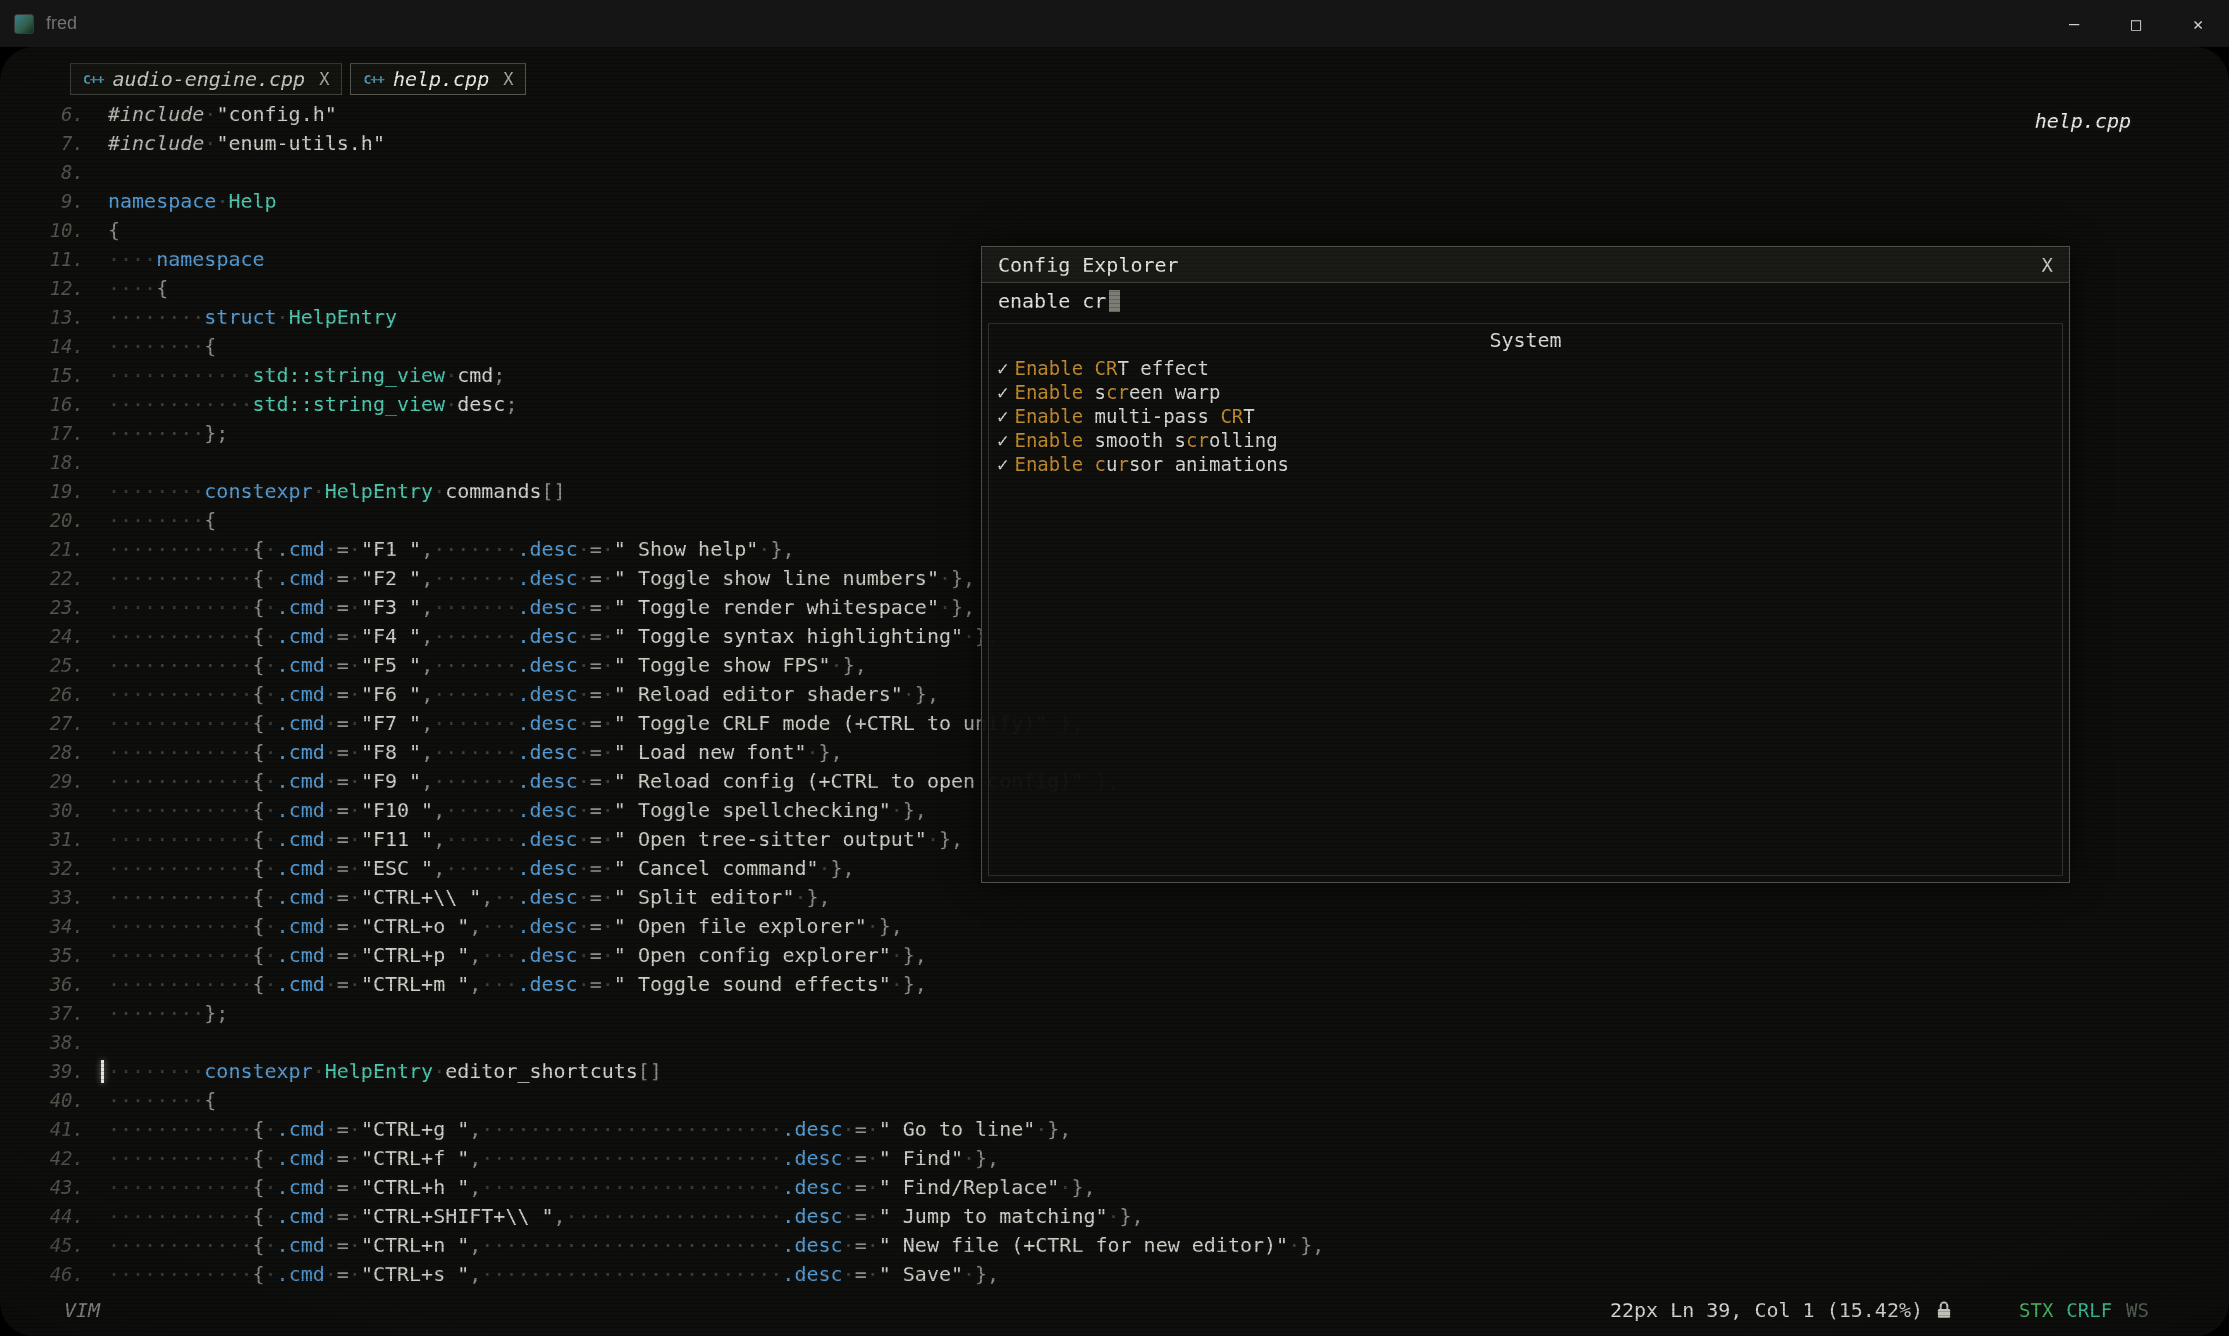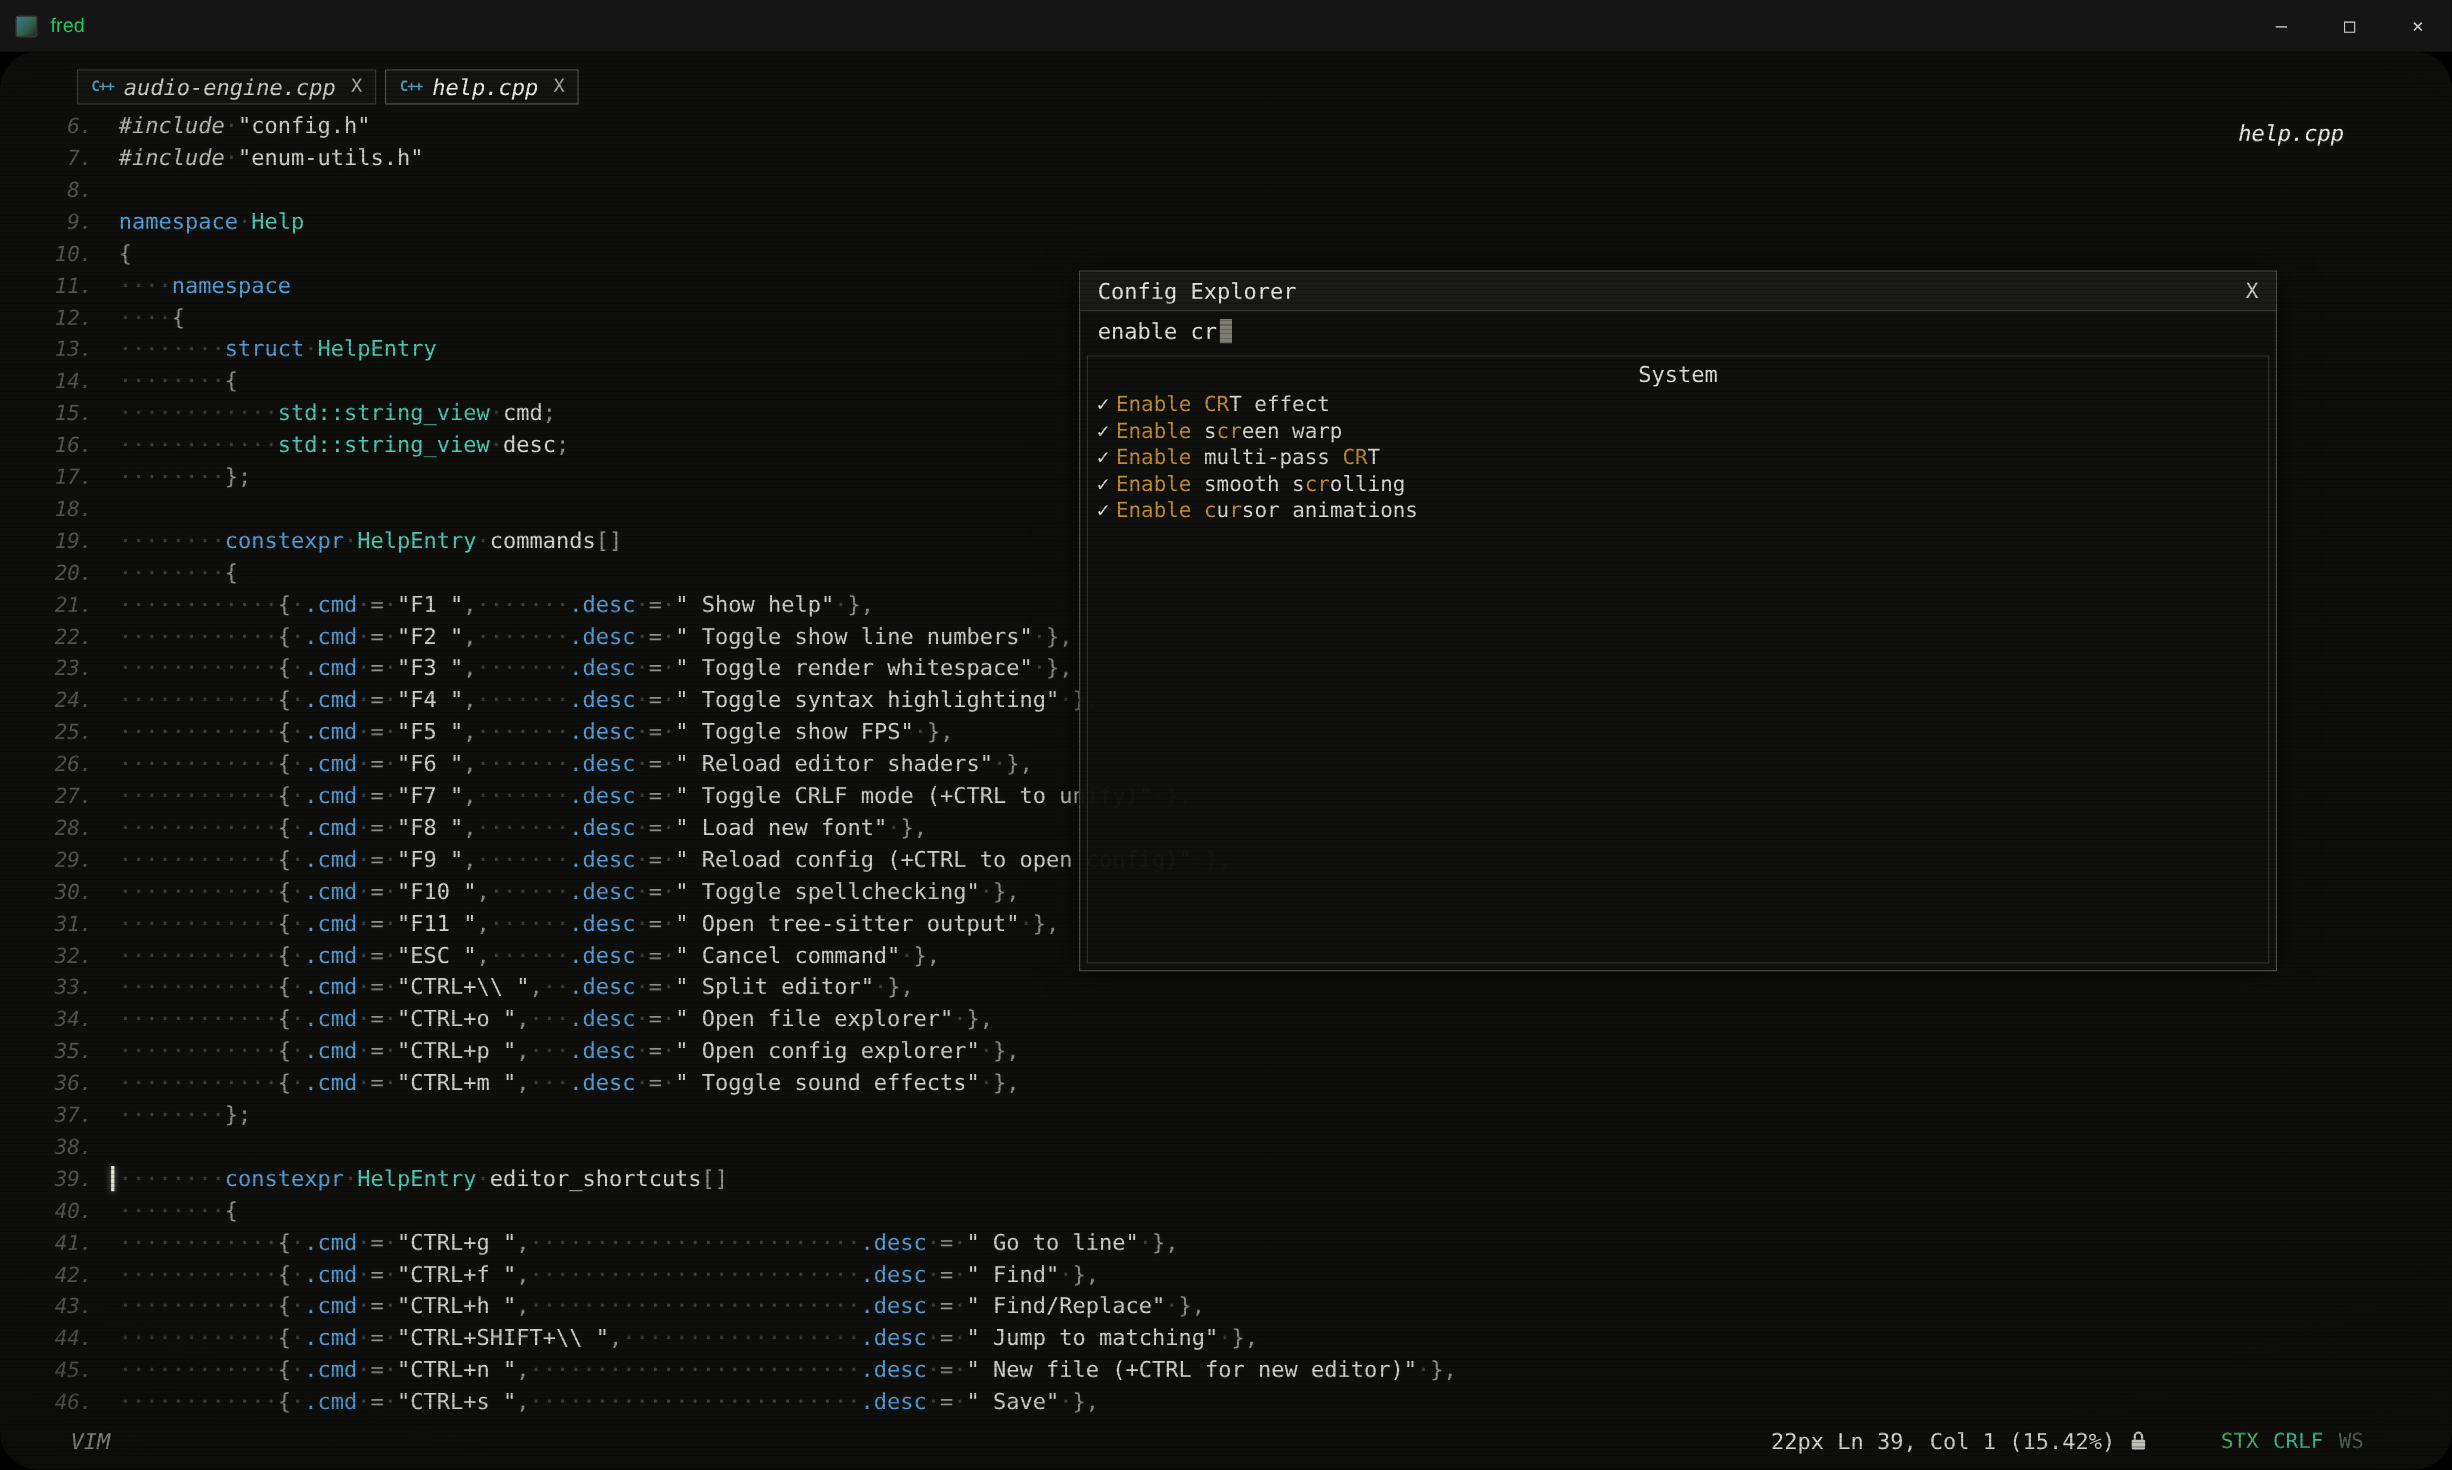--- a/index.html
+++ b/index.html
@@ -5,21 +5,21 @@
   * { margin:0; padding:0; box-sizing:border-box; }
   html,body { width:2229px; height:1336px; background:#000; overflow:hidden;
               font-family:"DejaVu Sans Mono","DejaVu Sans",monospace; }
 
   
   .titlebar { position:absolute; left:0; top:0; width:2229px; height:47px;
               background:#151515; display:flex; align-items:center; z-index:50; }
   .app-icon { width:20px; height:20px; margin-left:14px; border-radius:3px;
               background:linear-gradient(135deg,#3c7d8f 0%,#2f5e46 60%,#18281e 100%);
               border:1px solid #3a3a3a; }
-  .app-title { color:#22c55e; font-size:18px; margin-left:12px;
+  .app-title { color:#737373; font-size:18px; margin-left:12px;
                font-family:"Liberation Sans",sans-serif; }
   .win-controls { margin-left:auto; display:flex; height:100%; }
   .win-controls span { width:62px; height:100%; display:flex; align-items:center;
                        justify-content:center; color:#cfcfcf; font-size:17px; cursor:default; }
 
   
   .screen { position:absolute; left:0; top:47px; width:2229px; height:1289px;
             background:#0e0e0c; border-radius:34px; overflow:hidden; }
 
   

